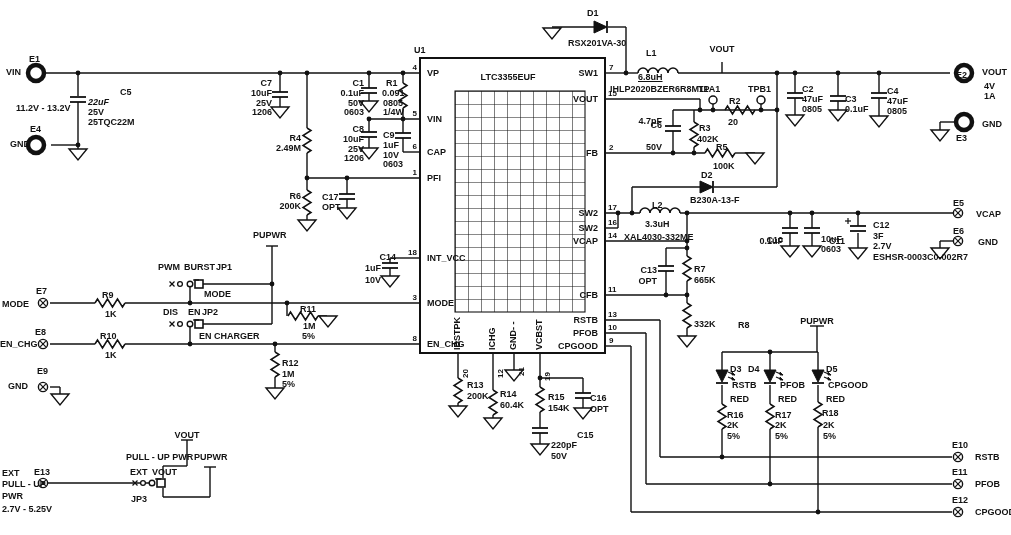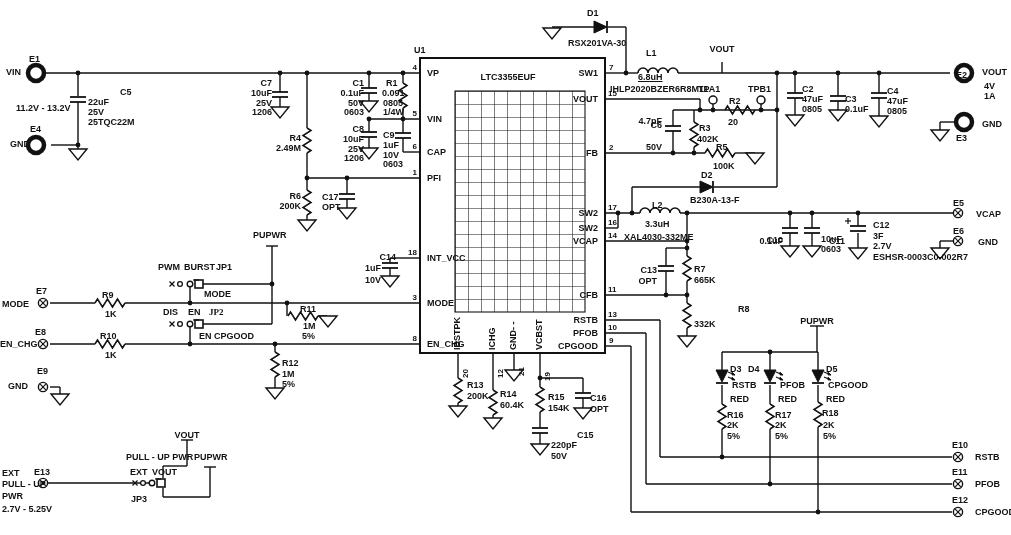--- a/index.html
+++ b/index.html
@@ -356,21 +356,21 @@
       </g>
 
     <rect x="420" y="58" width="185" height="295" fill="none" stroke="#111" stroke-width="2"></rect>
     <rect x="455" y="91" width="130" height="221" fill="url(#chipgrid)" stroke="#141414" stroke-width="1.1"></rect>
   </svg>
   <div id="labels-layer">
       <div class="lab" style="left: 29px; top: 54px;">E1</div>
       <div class="lab" style="left: 6px; top: 67px;">VIN</div>
       <div class="lab" style="left: 16px; top: 103px;">11.2V - 13.2V</div>
       <div class="lab" style="left: 88px; top: 87px; margin-left: 32px;">C5</div>
-      <div class="lab" style="left: 88px; top: 97px;">22uF</div>
+      <div class="lab" style="left: 88px; top: 97px; font-style: italic;">22uF</div>
       <div class="lab" style="left: 88px; top: 107px;">25V</div>
       <div class="lab" style="left: 88px; top: 117px;">25TQC22M</div>
       <div class="lab" style="left: 30px; top: 124px;">E4</div>
       <div class="lab" style="left: 10px; top: 139px;">GND</div>
       <div class="lab r" style="left: 272px; top: 78px;">C7</div>
       <div class="lab r" style="left: 272px; top: 88px;">10uF</div>
       <div class="lab r" style="left: 272px; top: 98px;">25V</div>
       <div class="lab r" style="left: 272px; top: 107px;">1206</div>
       <div class="lab r" style="left: 301px; top: 133px;">R4</div>
       <div class="lab r" style="left: 301px; top: 143px;">2.49M</div>
@@ -457,21 +457,21 @@
       <div class="lab" style="left: 713px; top: 161px;">100K</div>
       <div class="lab" style="left: 701px; top: 170px;">D2</div>
       <div class="lab" style="left: 690px; top: 195px;">B230A-13-F</div>
       <div class="lab" style="left: 652px; top: 200px;">L2</div>
       <div class="lab" style="left: 645px; top: 219px;">3.3uH</div>
       <div class="lab" style="left: 624px; top: 232px;">XAL4030-332ME</div>
       <div class="lab r" style="left: 657px; top: 265px;">C13</div>
       <div class="lab r" style="left: 657px; top: 276px;">OPT</div>
       <div class="lab" style="left: 694px; top: 264px;">R7</div>
       <div class="lab" style="left: 694px; top: 275px;">665K</div>
-      <div class="lab" style="left: 694px; top: 304px; padding-left: 44px;">R8</div>
+      <div class="lab" style="left: 694px; top: 320px; padding-left: 44px;">R8</div>
       <div class="lab" style="left: 694px; top: 319px;">332K</div>
       <div class="lab r" style="left: 783px; top: 235px;">C10</div>
       <div class="lab r" style="left: 783px; top: 236px;">0.1uF</div>
       <div class="lab" style="left: 821px; top: 236px; margin-left: 8px;">C11</div>
       <div class="lab" style="left: 821px; top: 234px;">10uF</div>
       <div class="lab" style="left: 821px; top: 244px;">0603</div>
       <div class="lab" style="left: 873px; top: 220px;">C12</div>
       <div class="lab" style="left: 873px; top: 231px;">3F</div>
       <div class="lab" style="left: 873px; top: 241px;">2.7V</div>
       <div class="lab" style="left: 873px; top: 252px;">ESHSR-0003C0-002R7</div>
@@ -496,22 +496,22 @@
       <div class="lab r" style="left: 381px; top: 252px; margin-left: 15px;">C14</div>
       <div class="lab r" style="left: 381px; top: 263px;">1uF</div>
       <div class="lab r" style="left: 381px; top: 275px;">10V</div>
       <div class="lab" style="left: 253px; top: 230px;">PUPWR</div>
       <div class="lab" style="left: 158px; top: 262px;">PWM</div>
       <div class="lab" style="left: 184px; top: 262px;">BURST</div>
       <div class="lab" style="left: 216px; top: 262px;">JP1</div>
       <div class="lab" style="left: 204px; top: 289px;">MODE</div>
       <div class="lab" style="left: 163px; top: 307px;">DIS</div>
       <div class="lab" style="left: 188px; top: 307px;">EN</div>
-      <div class="lab" style="left: 209px; top: 307px; font-family: Liberation Serif, serif;">JP2</div>
-      <div class="lab" style="left: 199px; top: 331px;">EN CPGOOD</div>
+      <div class="lab" style="left: 202px; top: 307px;">JP2</div>
+      <div class="lab" style="left: 199px; top: 331px;">EN CHARGER</div>
       <div class="lab" style="left: 36px; top: 286px;">E7</div>
       <div class="lab" style="left: 2px; top: 299px;">MODE</div>
       <div class="lab" style="left: 102px; top: 290px;">R9</div>
       <div class="lab" style="left: 105px; top: 309px;">1K</div>
       <div class="lab" style="left: 35px; top: 327px;">E8</div>
       <div class="lab" style="left: 0px; top: 339px;">EN_CHG</div>
       <div class="lab" style="left: 100px; top: 331px;">R10</div>
       <div class="lab" style="left: 105px; top: 350px;">1K</div>
       <div class="lab" style="left: 37px; top: 366px;">E9</div>
       <div class="lab" style="left: 8px; top: 381px;">GND</div>

